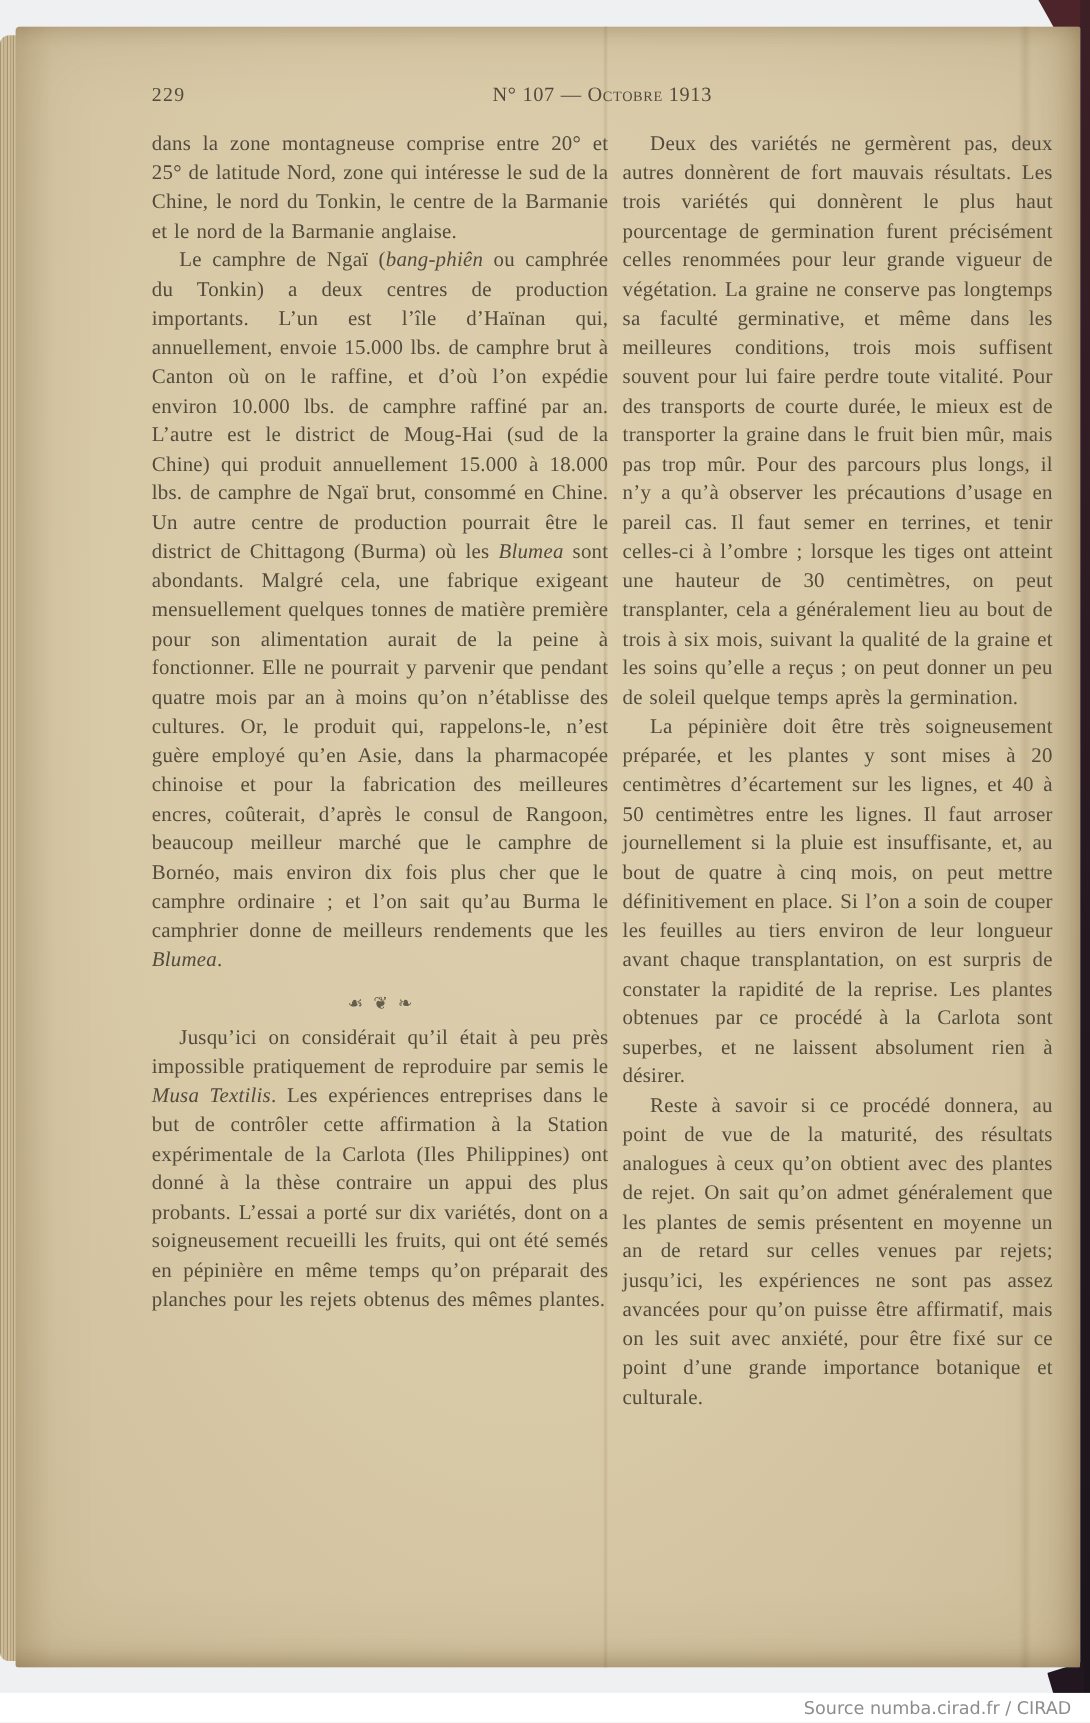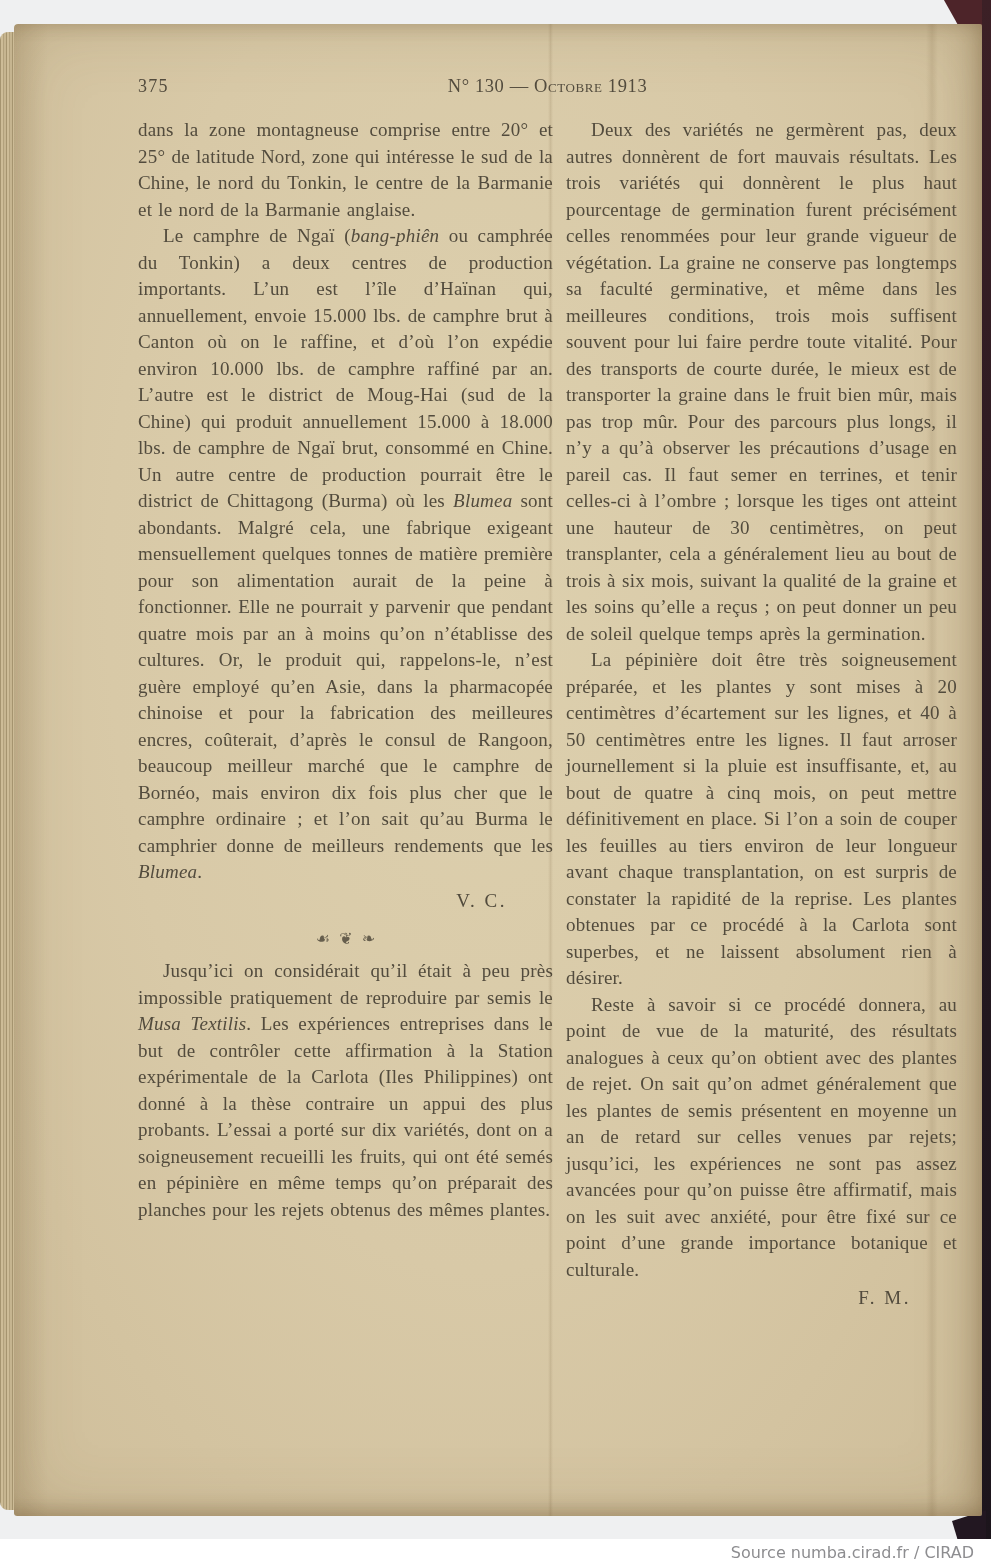--- a/index.html
+++ b/index.html
@@ -107,37 +107,35 @@
 <body>
 
 <div class="scan">
   <div class="page-edges"></div>
   <div class="cover-corner-top"></div>
   <div class="cover-edge-right"></div>
   <div class="cover-corner-bottom"></div>
 
   <div class="page">
     <header class="page-header">
-      <span class="page-num">375</span>
-      <span class="issue"><span>N° 130 — </span><span class="sc">Octobre 1913</span></span>
+      <span class="page-num">229</span>
+      <span class="issue"><span>N° 107 — </span><span class="sc">Octobre 1913</span></span>
     </header>
 
     <div class="columns">
       <div class="col-left">
           <p class="para"><span>dans la zone montagneuse comprise entre 20° et 25° de latitude Nord, zone qui intéresse le sud de la Chine, le nord du Tonkin, le centre de la Barmanie et le nord de la Barmanie anglaise.</span></p>
           <p class="para indent"><span>Le camphre de Ngaï (</span><em>bang-phiên</em><span> ou camphrée du Tonkin) a deux centres de production importants. L’un est l’île d’Haïnan qui, annuellement, envoie 15.000 lbs. de camphre brut à Canton où on le raffine, et d’où l’on expédie environ 10.000 lbs. de camphre raffiné par an. L’autre est le district de Moug-Hai (sud de la Chine) qui produit annuellement 15.000 à 18.000 lbs. de camphre de Ngaï brut, consommé en Chine. Un autre centre de production pourrait être le district de Chittagong (Burma) où les </span><em>Blumea</em><span> sont abondants. Malgré cela, une fabrique exigeant mensuellement quelques tonnes de matière première pour son alimentation aurait de la peine à fonctionner. Elle ne pourrait y parvenir que pendant quatre mois par an à moins qu’on n’établisse des cultures. Or, le produit qui, rappelons-le, n’est guère employé qu’en Asie, dans la pharmacopée chinoise et pour la fabrication des meilleures encres, coûterait, d’après le consul de Rangoon, beaucoup meilleur marché que le camphre de Bornéo, mais environ dix fois plus cher que le camphre ordinaire ; et l’on sait qu’au Burma le camphrier donne de meilleurs rendements que les </span><em>Blumea</em><span>.</span></p>
-          <p class="signature">V. C.</p>
           <div class="ornament">☙❦❧</div>
           <p class="para indent"><span>Jusqu’ici on considérait qu’il était à peu près impossible pratiquement de reproduire par semis le </span><em>Musa Textilis</em><span>. Les expériences entreprises dans le but de contrôler cette affirmation à la Station expérimentale de la Carlota (Iles Philippines) ont donné à la thèse contraire un appui des plus probants. L’essai a porté sur dix variétés, dont on a soigneusement recueilli les fruits, qui ont été semés en pépinière en même temps qu’on préparait des planches pour les rejets obtenus des mêmes plantes.</span></p>
         </div>
       <div class="col-right">
           <p class="para indent"><span>Deux des variétés ne germèrent pas, deux autres donnèrent de fort mauvais résultats. Les trois variétés qui donnèrent le plus haut pourcentage de germination furent précisément celles renommées pour leur grande vigueur de végétation. La graine ne conserve pas longtemps sa faculté germinative, et même dans les meilleures conditions, trois mois suffisent souvent pour lui faire perdre toute vitalité. Pour des transports de courte durée, le mieux est de transporter la graine dans le fruit bien mûr, mais pas trop mûr. Pour des parcours plus longs, il n’y a qu’à observer les précautions d’usage en pareil cas. Il faut semer en terrines, et tenir celles-ci à l’ombre ; lorsque les tiges ont atteint une hauteur de 30 centimètres, on peut transplanter, cela a généralement lieu au bout de trois à six mois, suivant la qualité de la graine et les soins qu’elle a reçus ; on peut donner un peu de soleil quelque temps après la germination.</span></p>
           <p class="para indent"><span>La pépinière doit être très soigneusement préparée, et les plantes y sont mises à 20 centimètres d’écartement sur les lignes, et 40 à 50 centimètres entre les lignes. Il faut arroser journellement si la pluie est insuffisante, et, au bout de quatre à cinq mois, on peut mettre définitivement en place. Si l’on a soin de couper les feuilles au tiers environ de leur longueur avant chaque transplantation, on est surpris de constater la rapidité de la reprise. Les plantes obtenues par ce procédé à la Carlota sont superbes, et ne laissent absolument rien à désirer.</span></p>
           <p class="para indent"><span>Reste à savoir si ce procédé donnera, au point de vue de la maturité, des résultats analogues à ceux qu’on obtient avec des plantes de rejet. On sait qu’on admet généralement que les plantes de semis présentent en moyenne un an de retard sur celles venues par rejets; jusqu’ici, les expériences ne sont pas assez avancées pour qu’on puisse être affirmatif, mais on les suit avec anxiété, pour être fixé sur ce point d’une grande importance botanique et culturale.</span></p>
-          <p class="signature">F. M.</p>
         </div>
     </div>
   </div>
 
   <div class="footer-bar">
     <span>Source numba.cirad.fr / CIRAD</span>
   </div>
 </div>
 
 </body></html>

